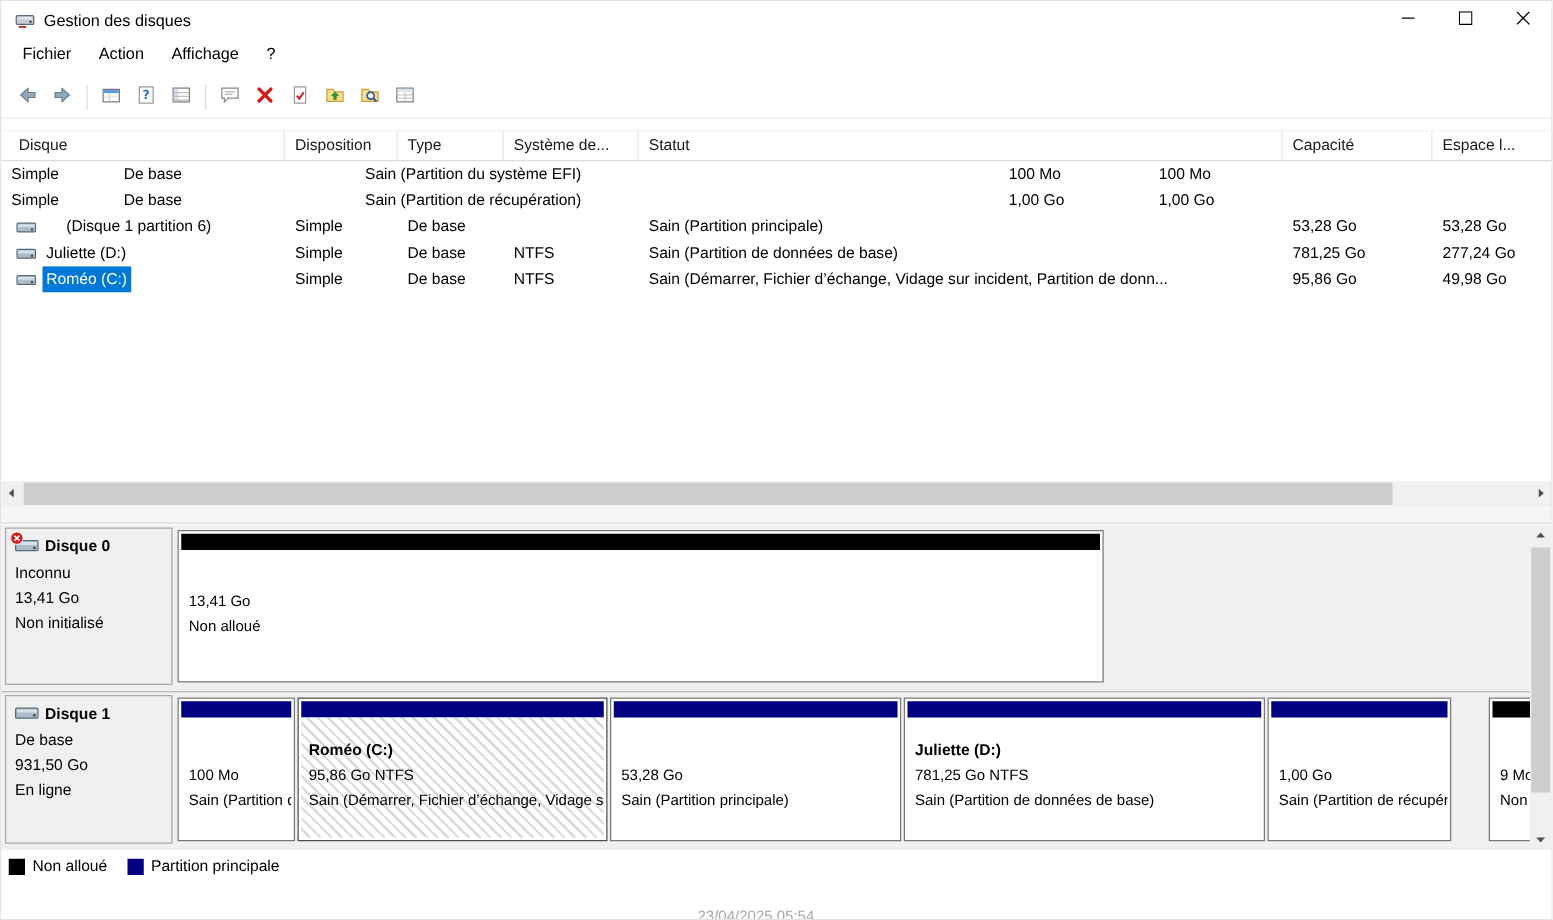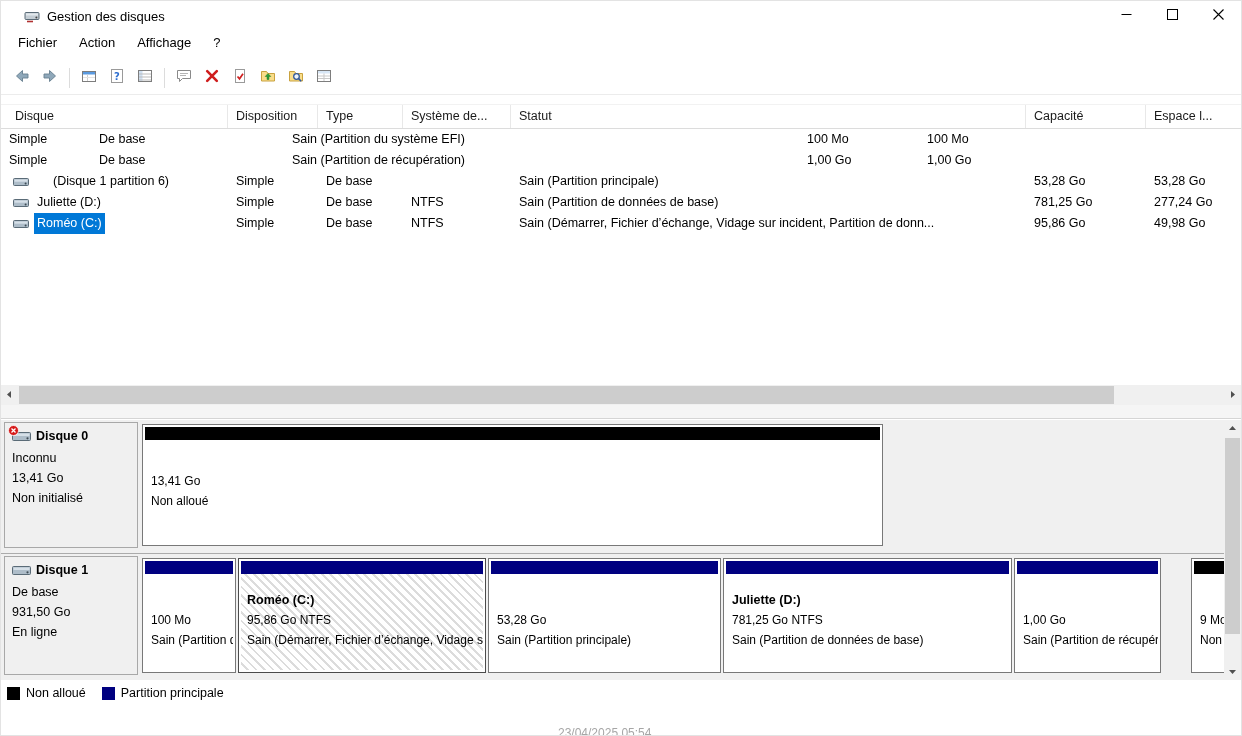--- a/index.html
+++ b/index.html
@@ -4,21 +4,21 @@
 <style>
   html,body{margin:0;padding:0;}
   body{
     width:1242px;height:736px;overflow:hidden;background:#fff;
     font-family:"Liberation Sans","DejaVu Sans",sans-serif;
     font-size:12.5px;color:#000;
   }
   .app{position:absolute;inset:0;border:1px solid #e3e3e3;box-sizing:border-box;background:#fff;}
 
   
-  .titlebar{display:flex;align-items:center;height:30px;padding-left:23px;background:#fff;}
+  .titlebar{display:flex;align-items:center;height:30px;padding-left:11px;background:#fff;}
   .title-icon{display:inline-flex;width:16px;height:16px;}
   .title-text{margin-left:7px;font-size:13px;}
   .win-controls{margin-left:auto;display:flex;height:100%;}
   .ctrl{width:46px;height:100%;display:flex;align-items:center;justify-content:center;}
 
   
   .menubar{display:flex;height:30px;padding-left:6px;font-size:13px;}
   .menu-item{padding:4px 11px;}
 
   
@@ -48,21 +48,21 @@
   .splitter{position:absolute;top:404px;left:0;right:0;height:13px;background:#f5f5f5;}
 
   
   .graph-pane{position:absolute;top:417px;left:0;right:0;bottom:0;background:#fff;border-top:1px solid #d5d5d5;}
   .disks{position:absolute;top:1px;left:0;right:17px;}
   .disk-row{position:relative;border-bottom:1px solid #ababab;background:#f0f0f0;}
   .disk-row:nth-child(1){height:133px;}
   .disk-row:nth-child(2){height:126px;}
   .disk-label{position:absolute;left:3px;top:2px;bottom:5px;width:134px;box-sizing:border-box;
               background:#f0f0f0;border:1px solid #a8a8a8;padding:6px 6px 0 7px;}
-  .dl-title{display:flex;gap:5px;font-weight:bold;margin-bottom:4px;}
+  .dl-title{display:flex;align-items:center;gap:5px;font-weight:bold;margin-bottom:4px;}
   .dicon{position:relative;display:inline-flex;}
   .dbadge{position:absolute;left:-4px;top:-4px;display:inline-flex;}
   .dline{line-height:20px;}
   .parts{position:absolute;left:141px;top:4px;bottom:7px;right:4px;display:flex;}
   .part{box-sizing:border-box;border:1px solid #787878;background:#fff;margin-right:2px;
         display:flex;flex-direction:column;flex:0 0 auto;overflow:hidden;}
   .part.selected{border-color:#4c4c4c;}
   .pbar{height:13px;margin:2px 2px 0 2px;}
   .pbody{flex:1;margin:0 2px 2px 2px;padding:0 0 20px 6px;display:flex;flex-direction:column;
          justify-content:flex-end;overflow:hidden;white-space:nowrap;}

